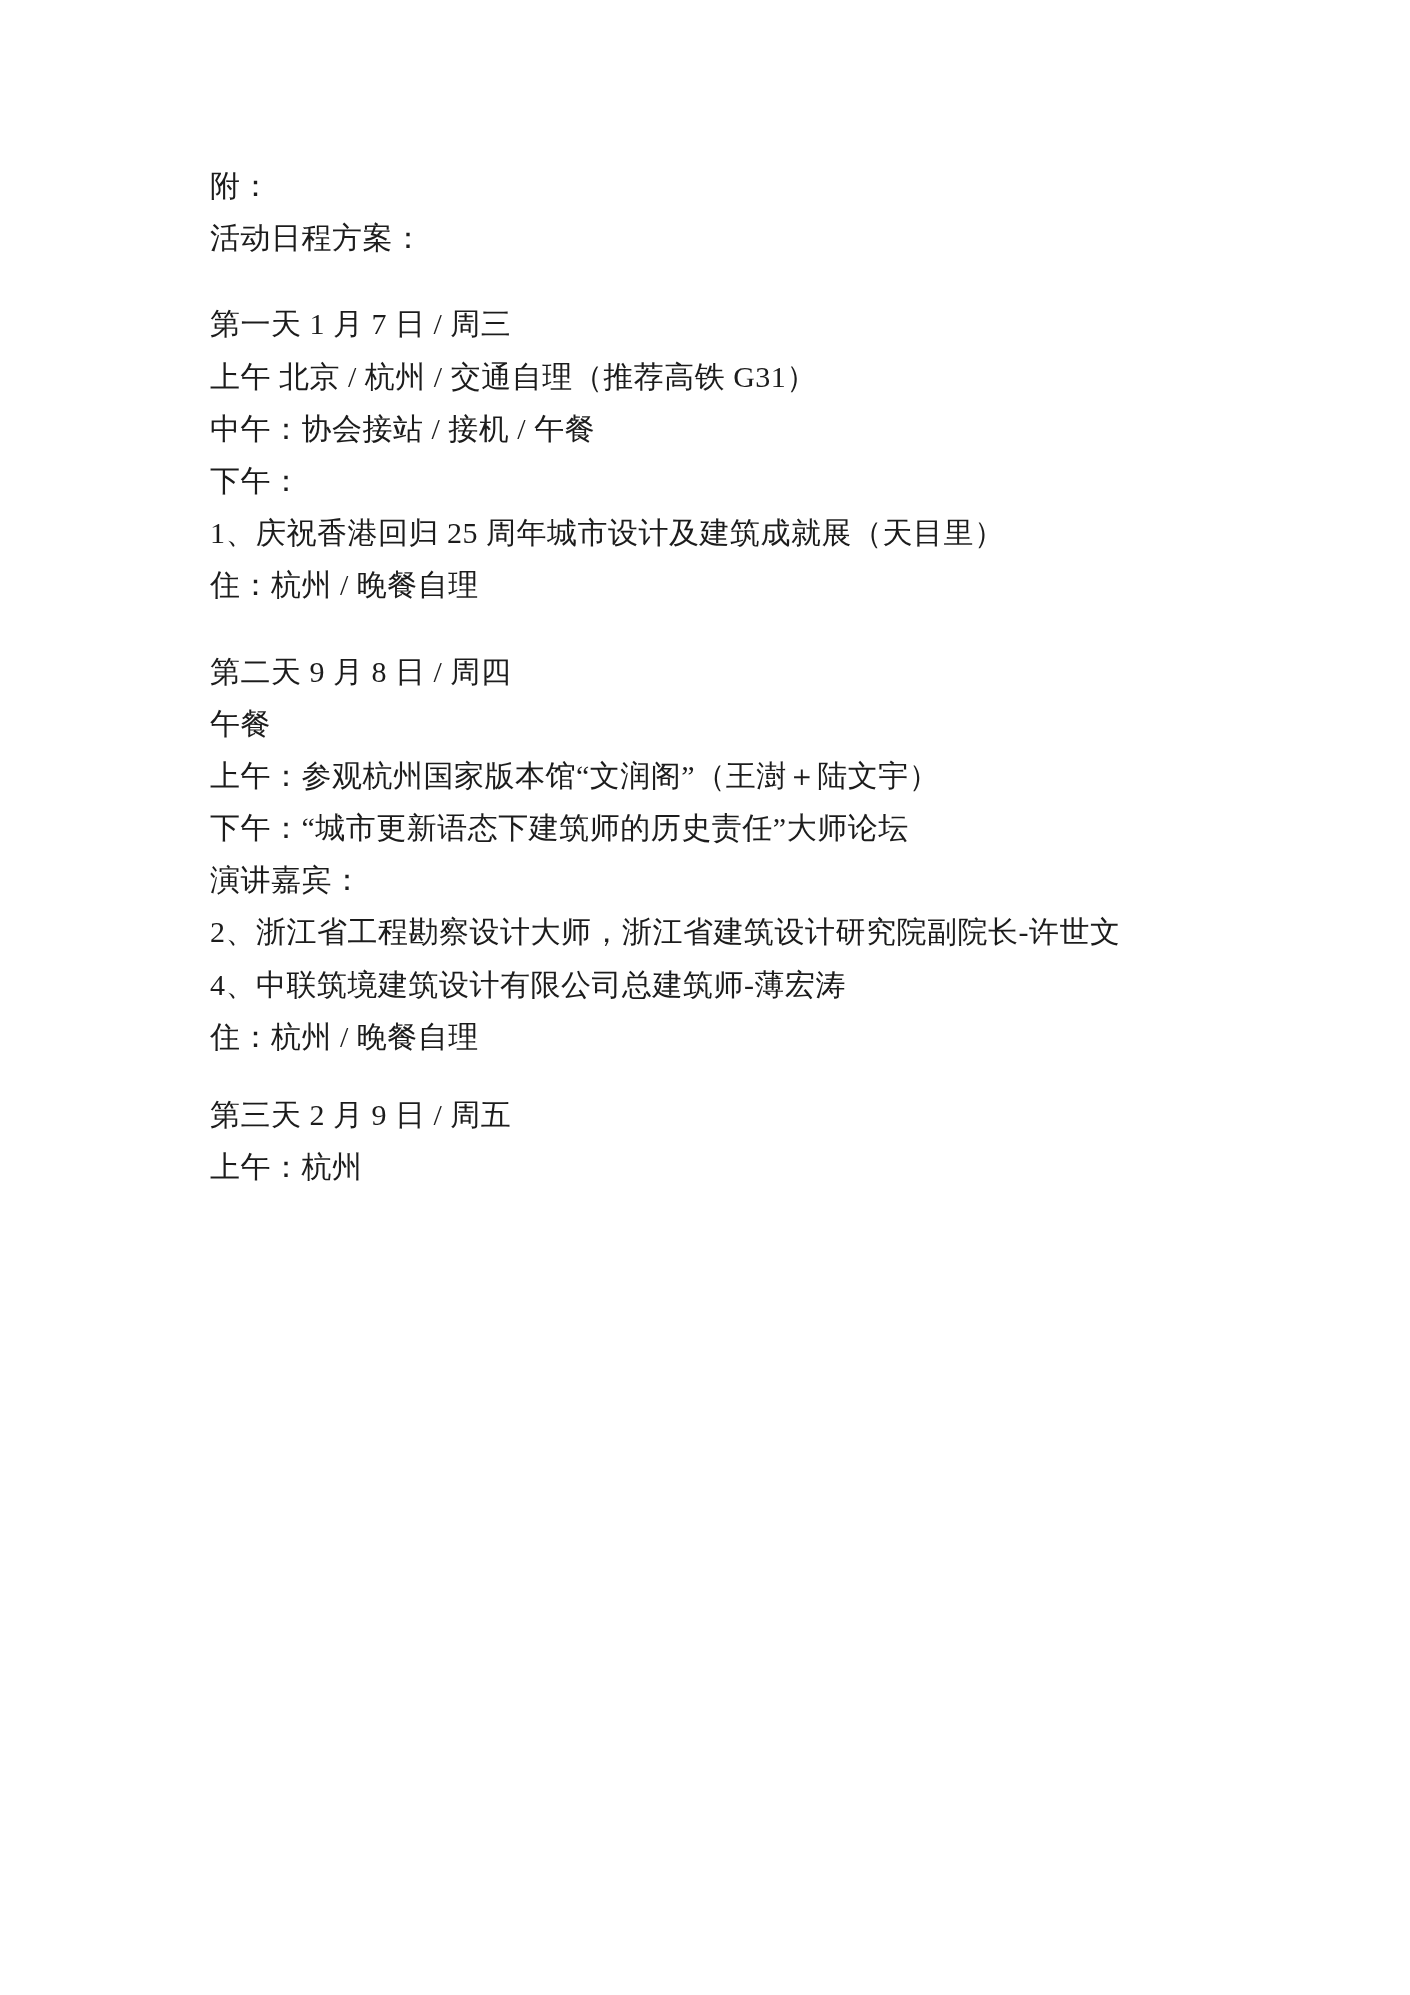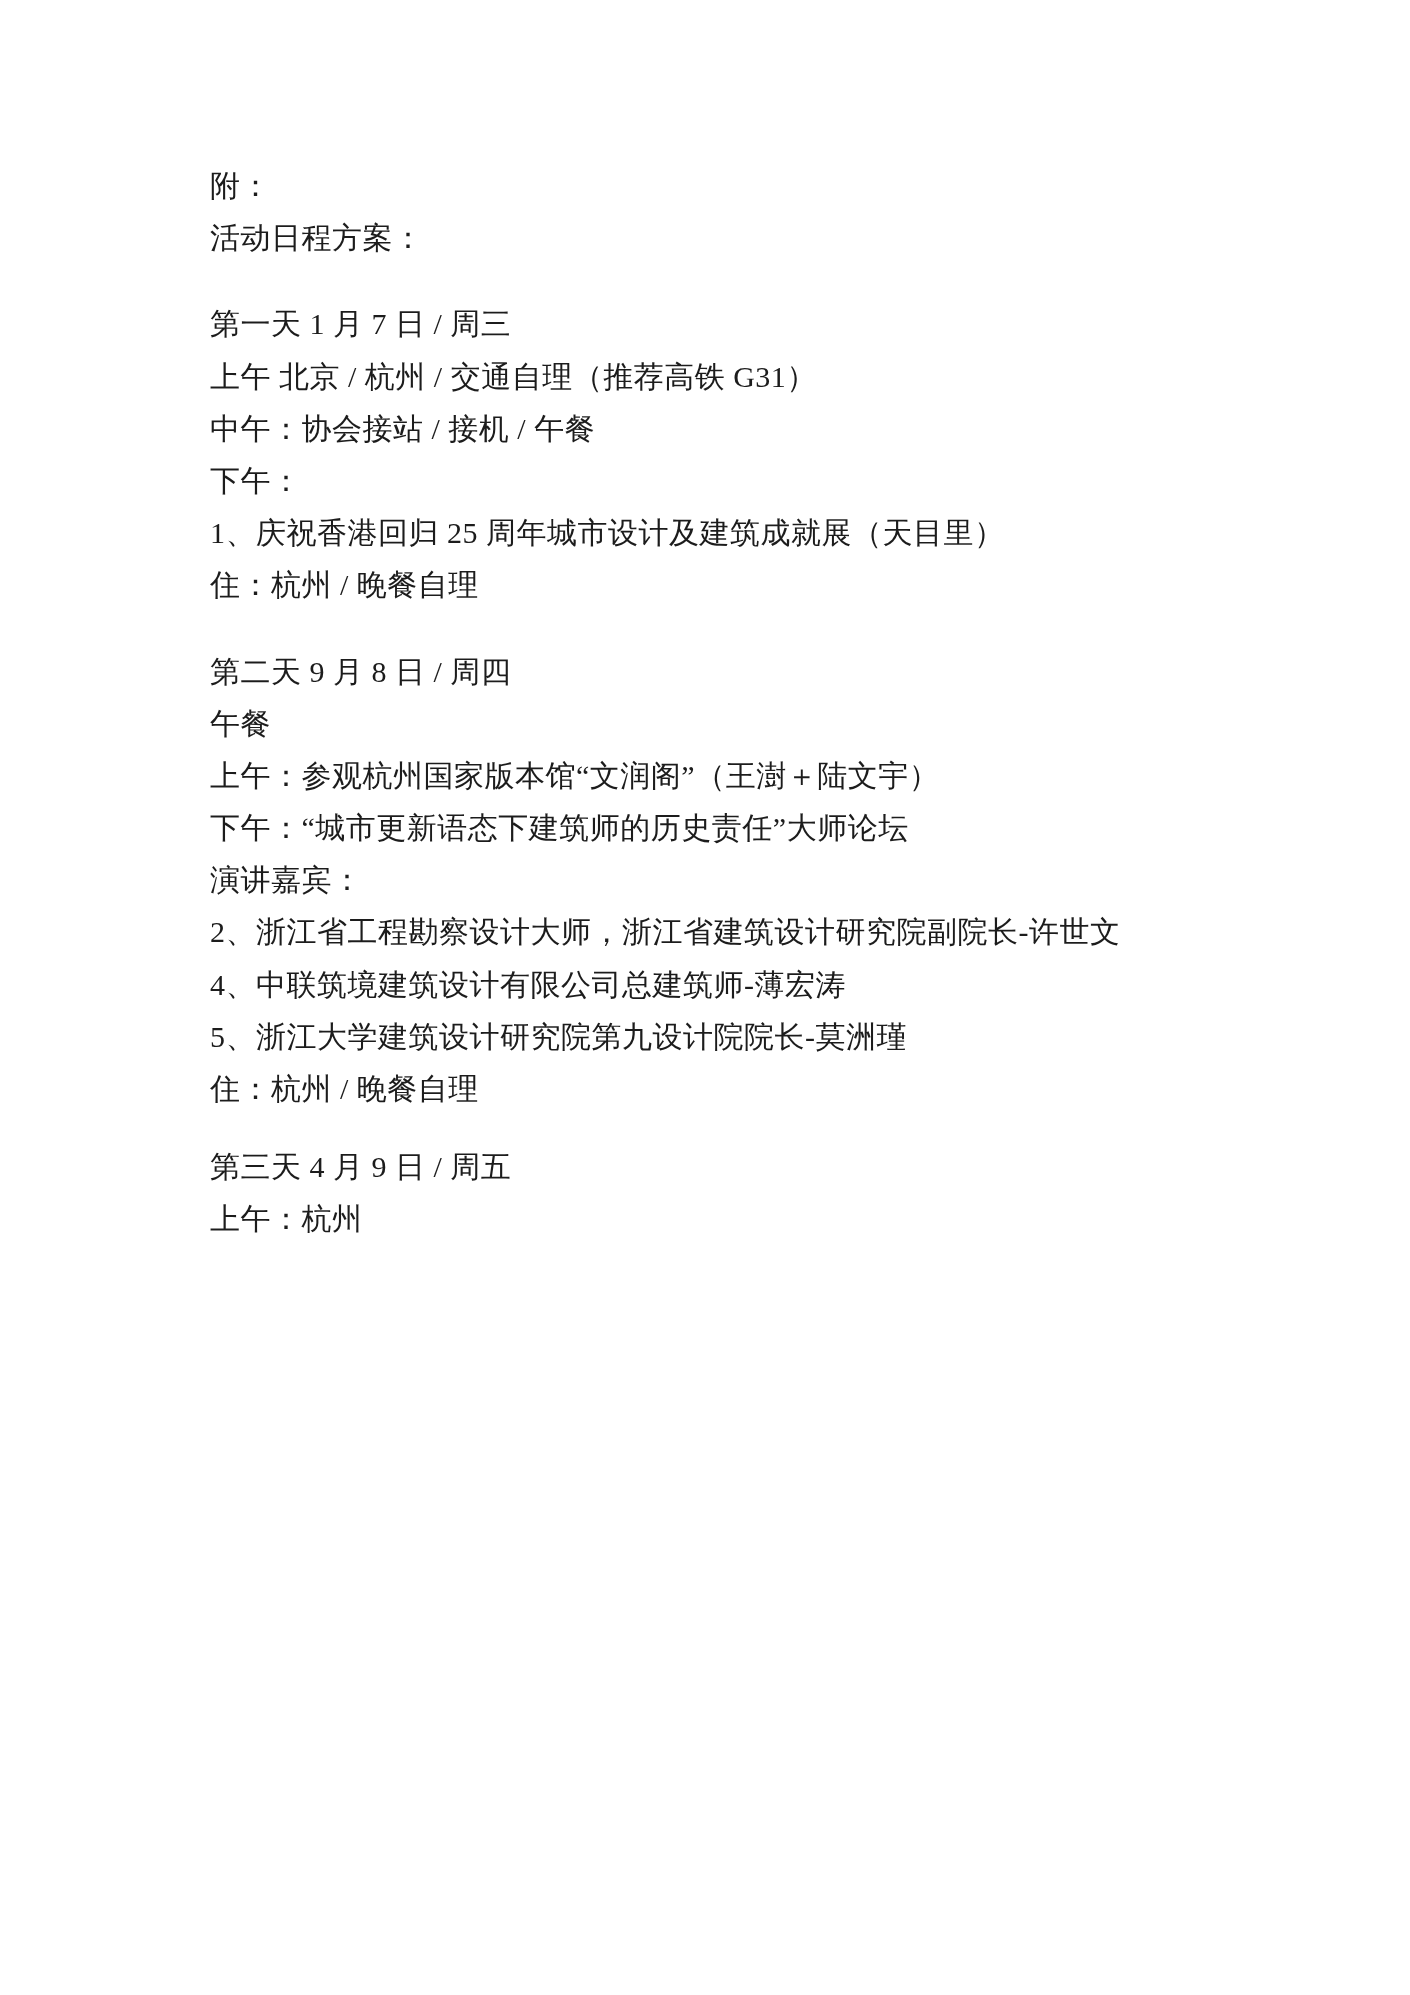--- a/index.html
+++ b/index.html
@@ -68,25 +68,24 @@
     <div class="gap-md"></div>
 
     <div class="block">
       <p class="line">第二天 9 月 8 日 / 周四</p>
       <p class="line">午餐</p>
       <p class="line">上午：参观杭州国家版本馆“文润阁”（王澍＋陆文宇）</p>
       <p class="line">下午：“城市更新语态下建筑师的历史责任”大师论坛</p>
       <p class="line">演讲嘉宾：</p>
       <p class="line">2、浙江省工程勘察设计大师，浙江省建筑设计研究院副院长-许世文</p>
       <p class="line">4、中联筑境建筑设计有限公司总建筑师-薄宏涛</p>
-      <p class="line">5、浙江大学建筑设计研究院第九设计院院长-莫洲瑾</p>
       <p class="line">住：杭州 / 晚餐自理</p>
     </div>
 
     <div class="gap-sm"></div>
 
     <div class="block">
-      <p class="line">第三天 4 月 9 日 / 周五</p>
+      <p class="line">第三天 2 月 9 日 / 周五</p>
       <p class="line">上午：杭州</p>
     </div>
 
   </div>
 </div>
 
 </body></html>

